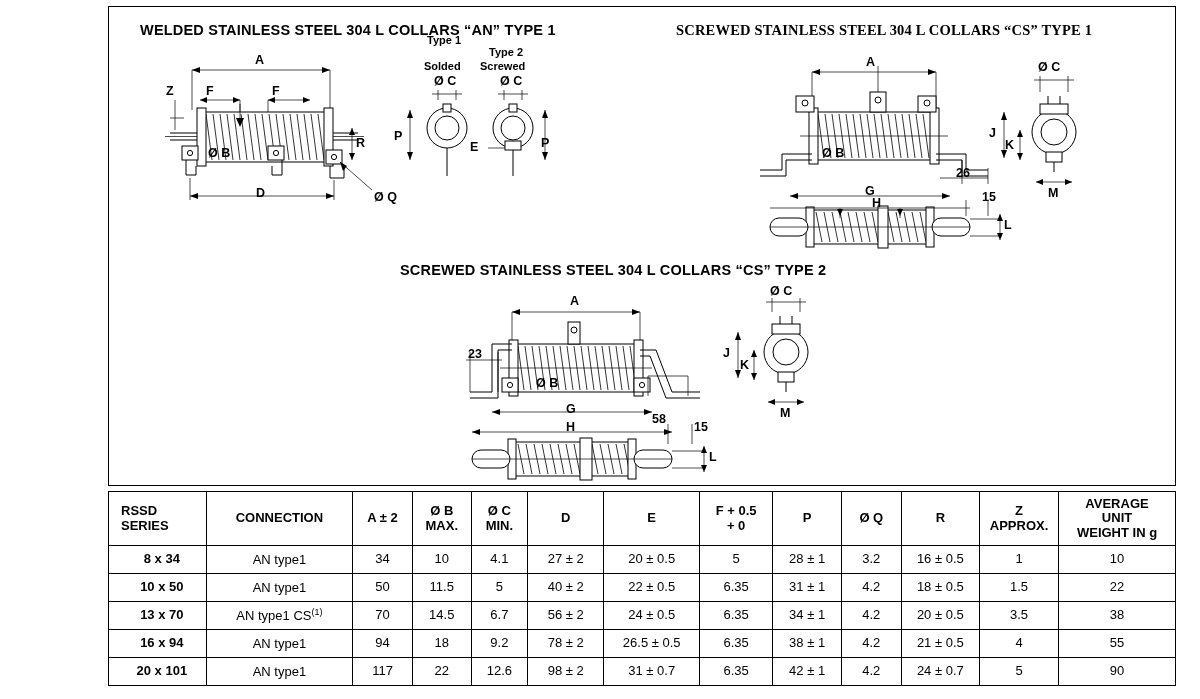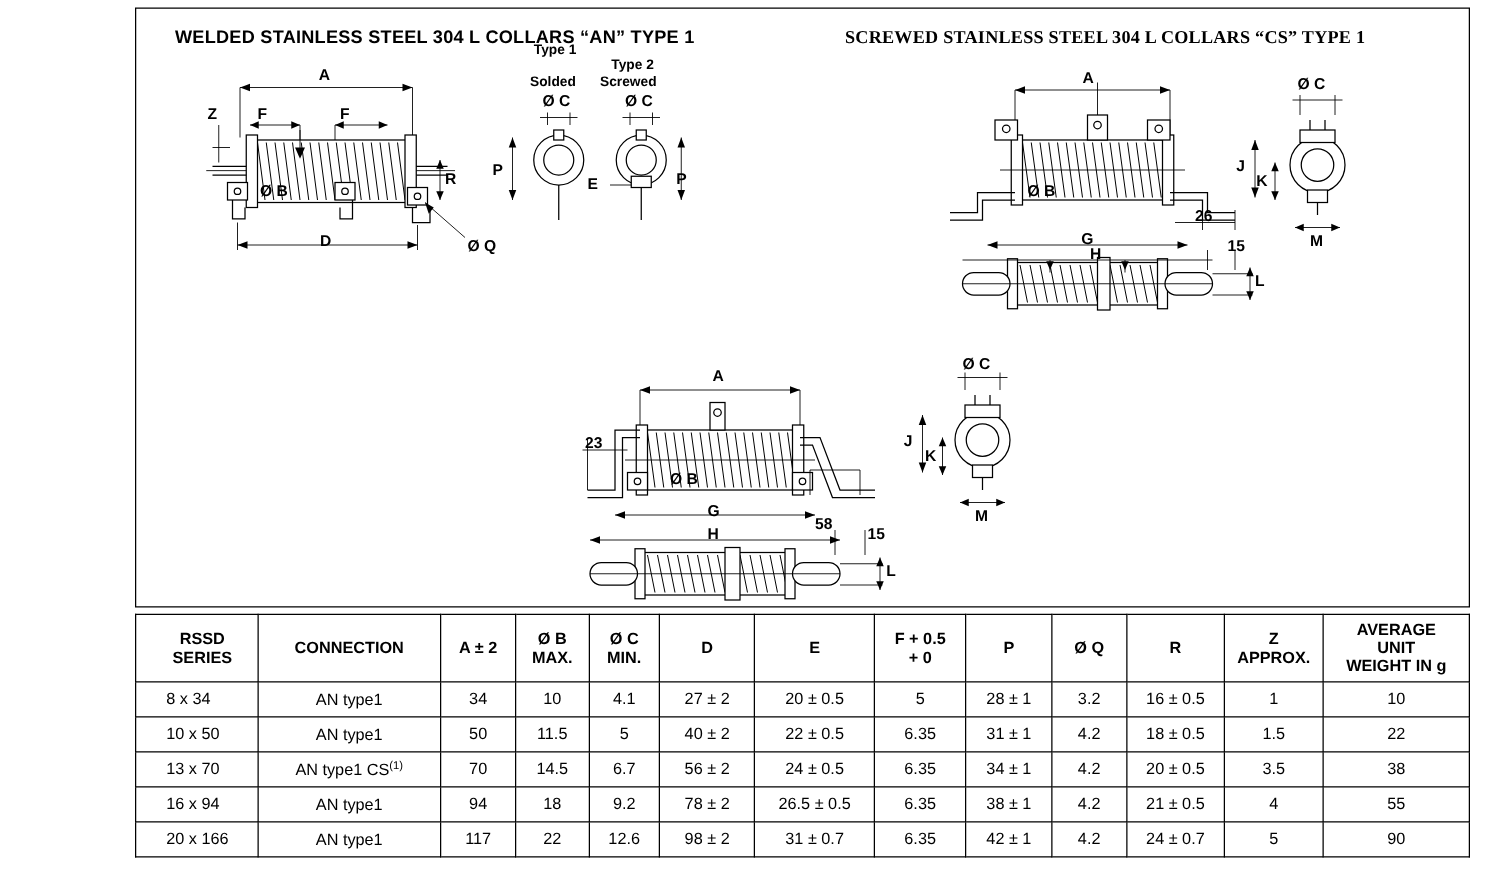--- a/index.html
+++ b/index.html
@@ -68,34 +68,35 @@
     text-align: center;
     vertical-align: middle;
     padding: 2px 3px;
     line-height: 1.12;
   }
   table.spec thead th {
     font-weight: bold;
     height: 54px;
     font-size: 13px;
   }
-  table.spec thead th.left-head { text-align: center; padding-left: 12px; margin-left: 48px; }
+  table.spec thead th.left-head { text-align: left; padding-left: 12px; margin-left: 48px; }
   table.spec tbody td { height: 28px; font-weight: normal; }
-  table.spec tbody td.series { text-align: left; padding-left: 24px; }
+  table.spec tbody td.series { text-align: center; padding-left: 12px; font-weight: bold; }
   .sup { font-size: 9px; vertical-align: super; }
 </style>
 </head>
 <body>
 
 <div id="page">
 
   <div class="panel-frame"></div>
 
   <div class="diagram-title" id="title-an">WELDED STAINLESS STEEL 304 L COLLARS “AN” TYPE 1</div>
   <div class="diagram-title" id="title-cs1">SCREWED STAINLESS STEEL 304 L COLLARS “CS” TYPE 1</div>
+  <div class="diagram-title" id="title-cs2">SCREWED STAINLESS STEEL 304 L COLLARS “CS” TYPE 2</div>
 
   <svg class="art" width="1200" height="490">
 
     <line class="thin" x1="192" y1="70" x2="330" y2="70"></line>
     <polygon points="192,70 200,67 200,73" fill="#000"></polygon>
     <polygon points="330,70 322,67 322,73" fill="#000"></polygon>
     <line class="thin" x1="192" y1="70" x2="192" y2="110"></line>
     <line class="thin" x1="330" y1="70" x2="330" y2="110"></line>
 
     <line class="thin" x1="200" y1="100" x2="240" y2="100"></line>
@@ -562,21 +563,21 @@
         <td>78 ± 2</td>
         <td>26.5 ± 0.5</td>
         <td>6.35</td>
         <td>38 ± 1</td>
         <td>4.2</td>
         <td>21 ± 0.5</td>
         <td>4</td>
         <td>55</td>
       </tr>
       <tr>
-        <td class="series">20 x 166</td>
+        <td class="series">20 x 101</td>
         <td><span>AN type1</span><span class="sup"></span></td>
         <td>117</td>
         <td>22</td>
         <td>12.6</td>
         <td>98 ± 2</td>
         <td>31 ± 0.7</td>
         <td>6.35</td>
         <td>42 ± 1</td>
         <td>4.2</td>
         <td>24 ± 0.7</td>

